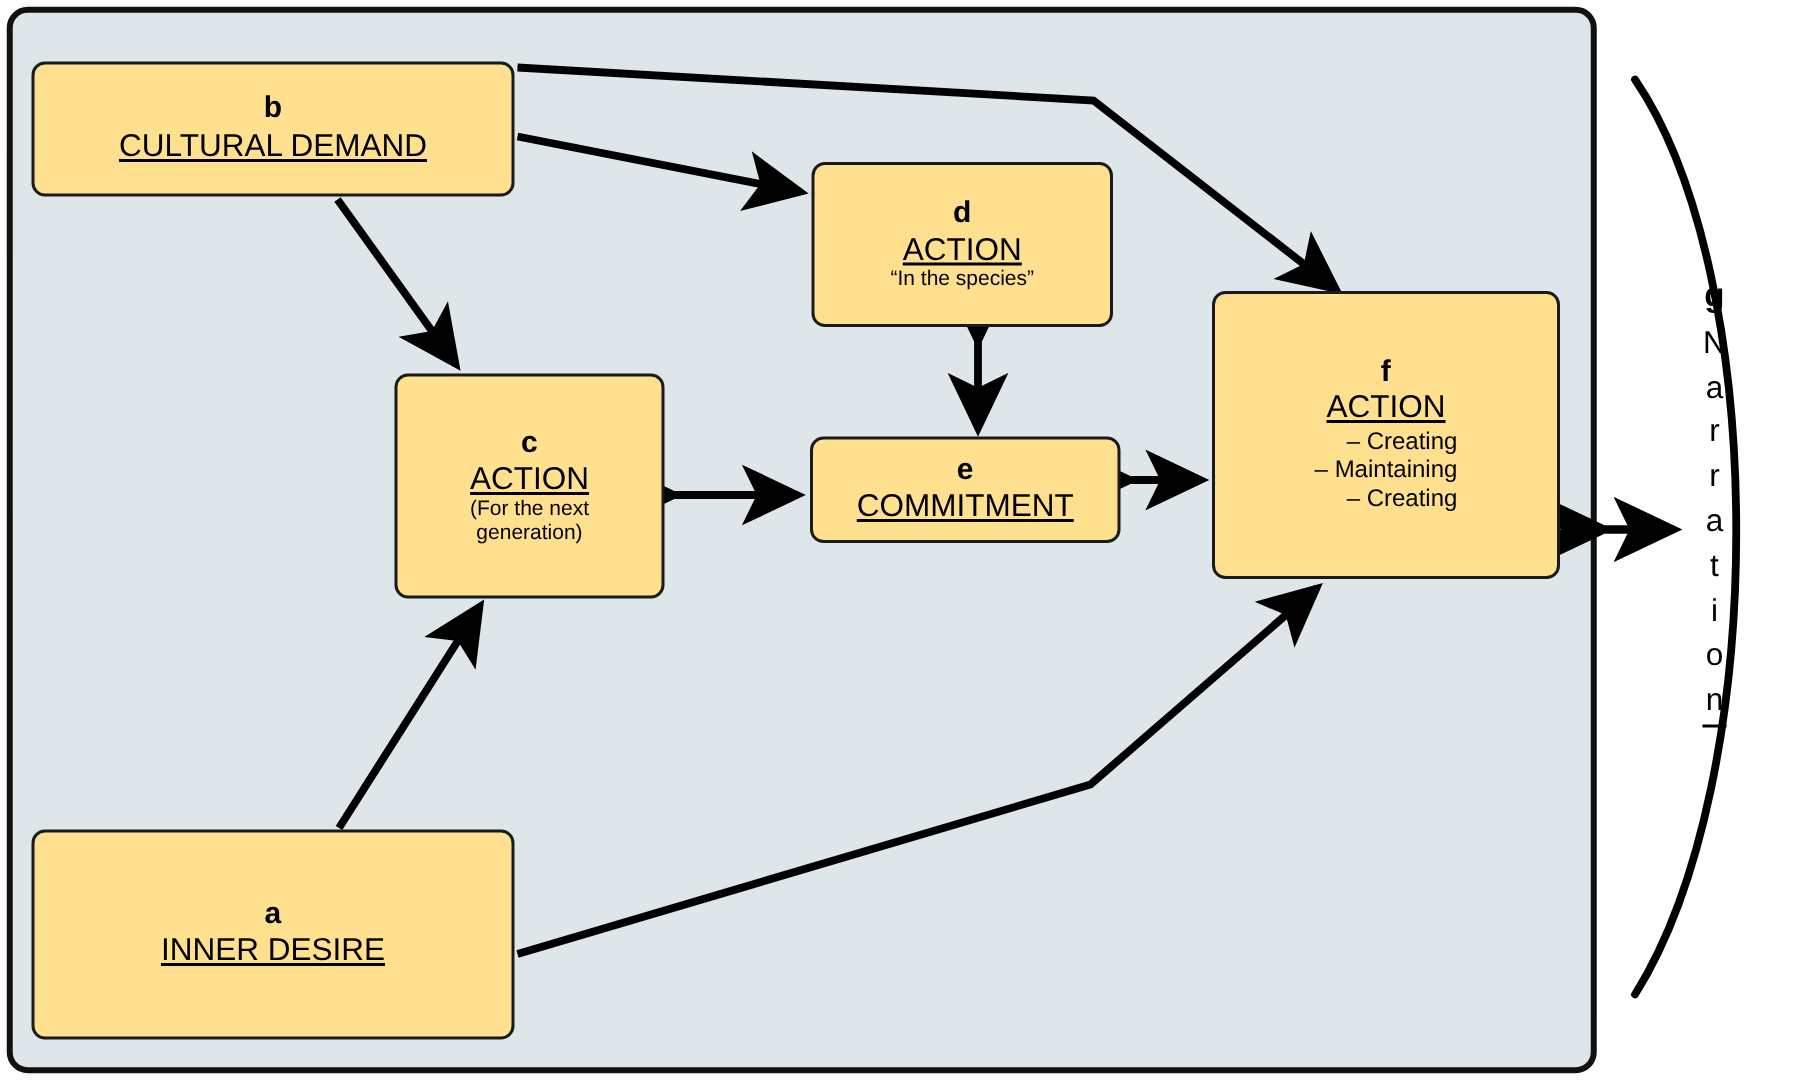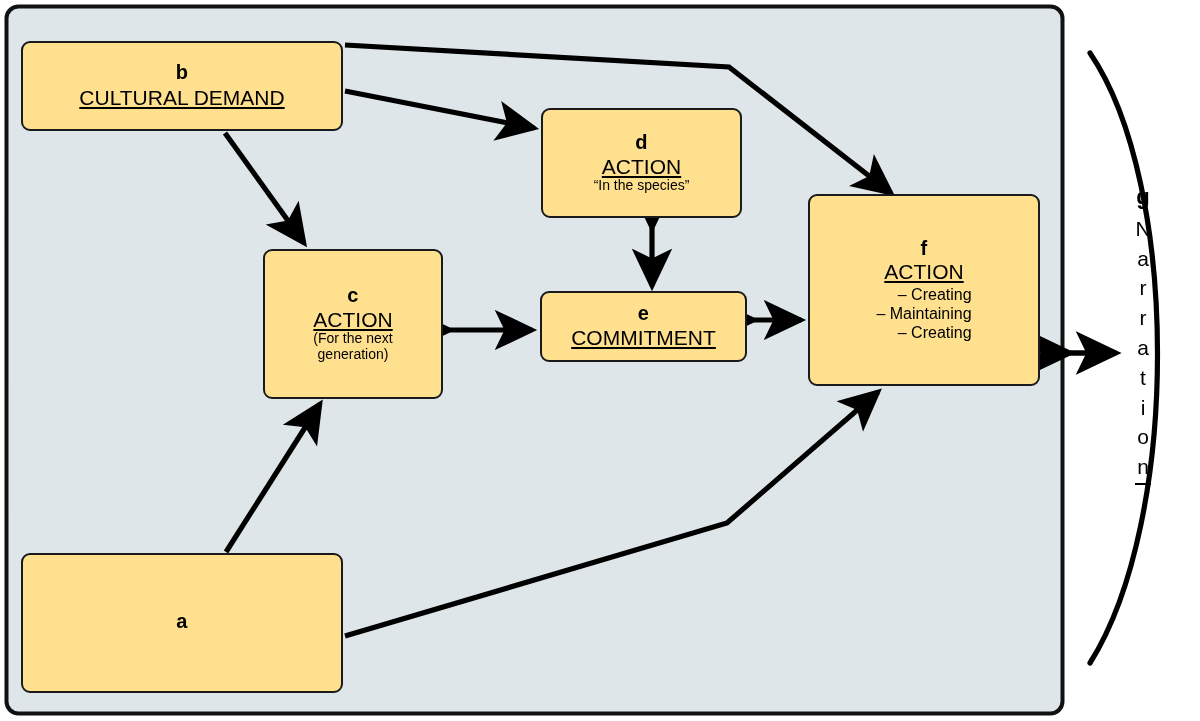--- a/index.html
+++ b/index.html
@@ -166,20 +166,21 @@
     <div class="title">ACTION</div>
     <div class="bullets">
       <div>– Creating</div>
       <div>– Maintaining</div>
       <div>– Creating</div>
     </div>
   </div>
 
   <div class="node" id="node-a">
     <div class="tag">a</div>
+    <div class="title">INNER DESIRE</div>
     <div class="bullets">
     </div>
   </div>
 
   <div id="narration">
     <div class="tag">g</div>
     <div class="vstack">
       <span>N</span>
       <span>a</span>
       <span>r</span>

